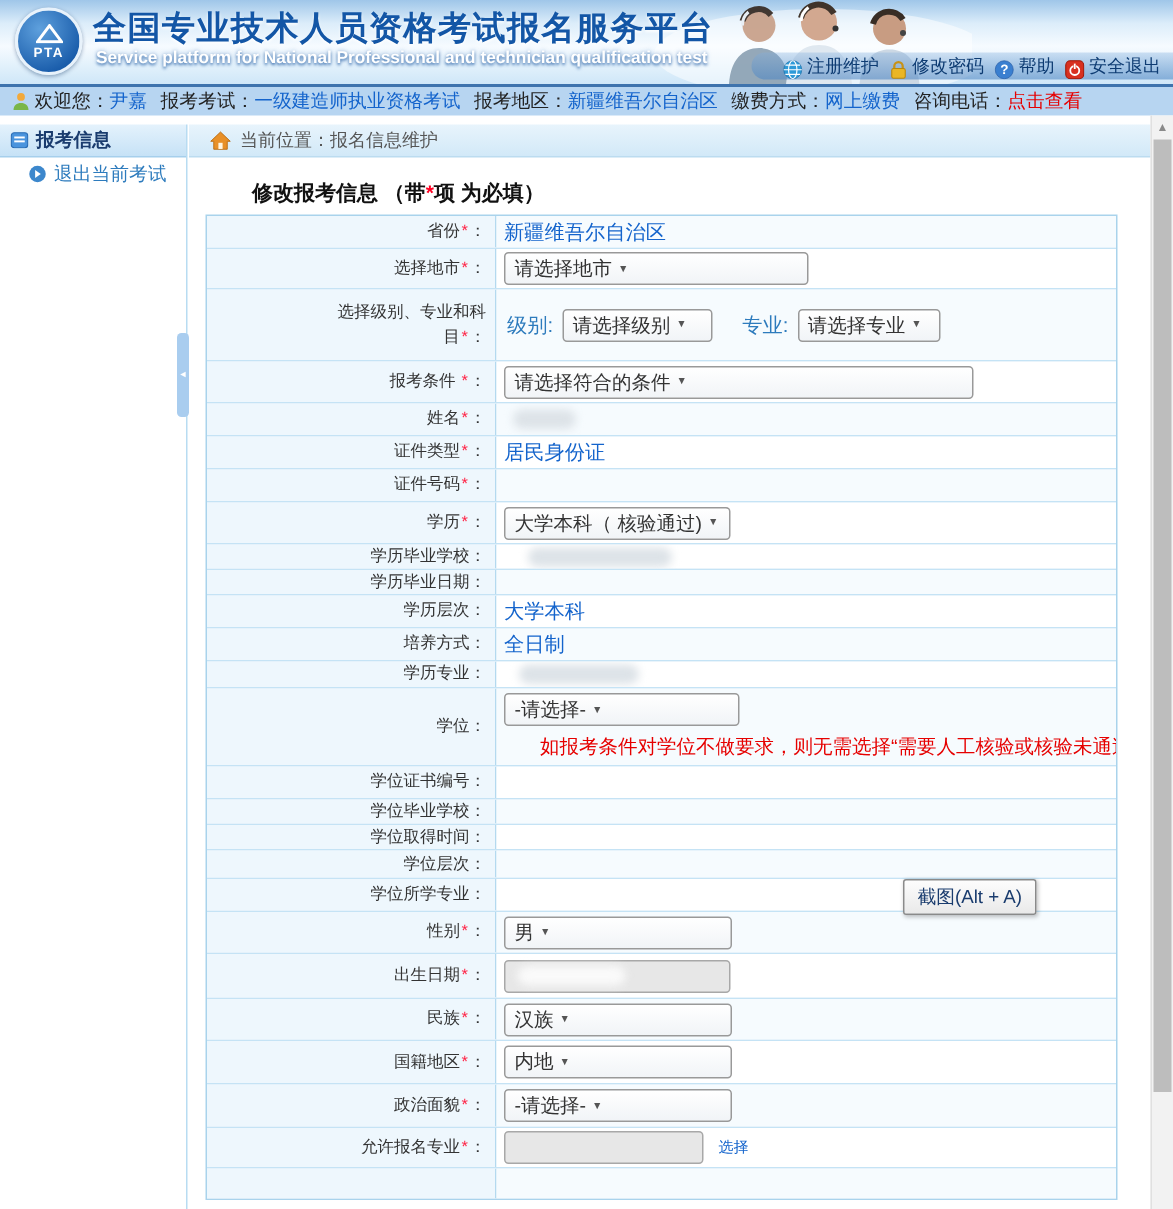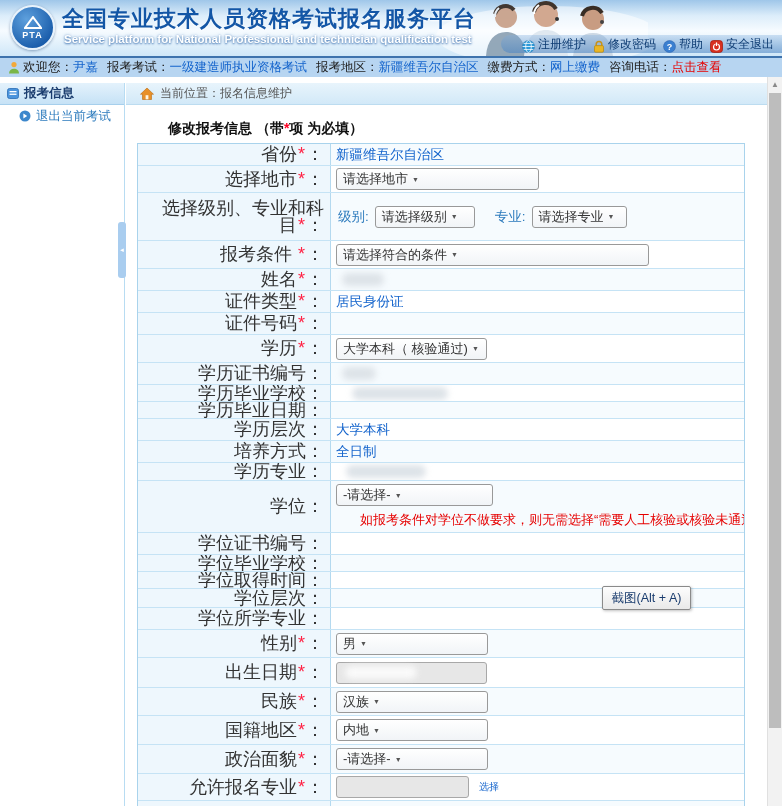--- a/index.html
+++ b/index.html
@@ -56,21 +56,21 @@
   .form-title{position:absolute;left:42px;top:37px;font-size:14px;font-weight:bold;color:#111;}
   .form-title .star{color:#f02;}
 
   
   .ftable{position:absolute;left:11px;top:60px;width:608px;border:1px solid #a9d3ec;
     box-sizing:border-box;background:#fff;}
   .frow{display:flex;border-bottom:1px solid #c5e3f5;box-sizing:border-box;overflow:hidden;}
   .frow:last-child{border-bottom:none;}
   .fl{width:193px;flex:0 0 193px;background:#eef7fd;border-right:1px solid #b4d9ef;
     box-sizing:border-box;display:flex;align-items:center;justify-content:flex-end;
-    padding:0 6px 0 4px;font-size:18px;color:#333;}
+    padding:0 6px 0 4px;font-size:11px;color:#333;}
   .fl-in{text-align:right;line-height:17px;}
   .fl .star{color:#f24;margin:0 1px;}
   .fv{flex:1;display:flex;align-items:center;padding-left:5px;position:relative;background:#fff;box-sizing:border-box;}
   .frow.alt .fv{background:#f6fbfe;}
   .fv.col{flex-direction:column;align-items:flex-start;justify-content:flex-start;padding-top:3px;}
   .txt-link{color:#1464cc;font-size:13.5px;}
   .sel{height:22px;border:1px solid #999;border-radius:3px;
     background:linear-gradient(180deg,#fff,#f1f4f7);display:flex;align-items:center;
     justify-content:flex-start;padding:0 5px 0 6px;font-size:13px;color:#333;
     box-sizing:border-box;cursor:pointer;flex:none;}
@@ -316,28 +316,20 @@
           <div class="fl">
             <span class="fl-in"><span>学历</span><span class="star">*</span><span>：</span></span>
           </div>
           <div class="fv">
             <div class="sel" style="width: 151px;">
               <span class="sel-text">大学本科（ 核验通过)</span>
               <span class="sel-arrow">▼</span>
             </div>
           </div>
         </div>
-        <div class="frow alt" style="height: 22px;">
-          <div class="fl">
-            <span class="fl-in"><span>学历证书编号</span><span>：</span></span>
-          </div>
-          <div class="fv">
-            <div class="blurb" style="width: 34px; margin-left: 6px;"></div>
-          </div>
-        </div>
         <div class="frow" style="height: 17px;">
           <div class="fl">
             <span class="fl-in"><span>学历毕业学校</span><span>：</span></span>
           </div>
           <div class="fv">
             <div class="blurb" style="width: 96px; margin-left: 16px;"></div>
           </div>
         </div>
         <div class="frow alt" style="height: 17px;">
           <div class="fl">

